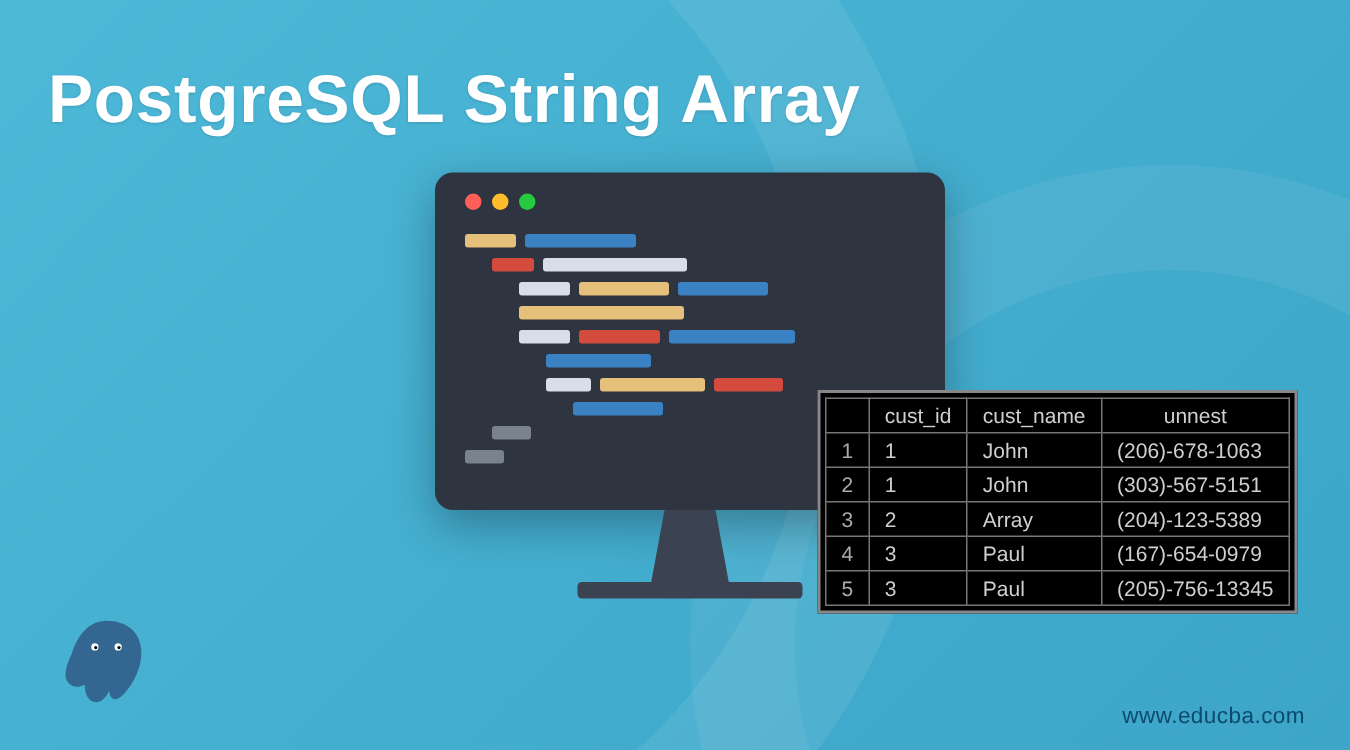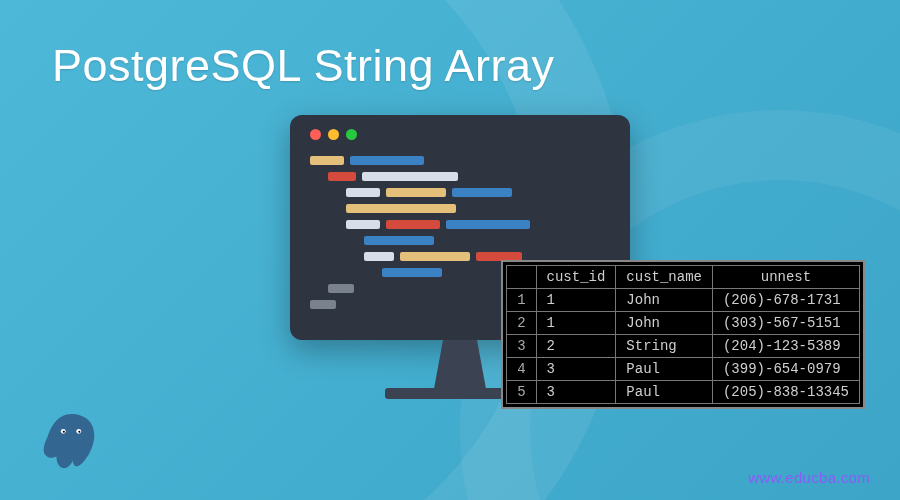--- a/index.html
+++ b/index.html
@@ -1,38 +1,38 @@
 <!DOCTYPE html>
 <html><head>
 <meta charset="utf-8">
 <style>
 *{margin:0;padding:0;box-sizing:border-box}
 body{width:900px;height:500px;overflow:hidden;font-family:Arial,Helvetica,sans-serif;position:relative;background:linear-gradient(135deg,#4db8d8 0%,#3ca5c8 100%)}
 .bg-pattern{position:absolute;inset:0;overflow:hidden}
 .bg-pattern::before{content:"";position:absolute;width:700px;height:700px;border:90px solid rgba(255,255,255,.08);border-radius:50%;left:-250px;top:-200px}
 .bg-pattern::after{content:"";position:absolute;width:500px;height:500px;border:70px solid rgba(255,255,255,.06);border-radius:50%;right:-200px;bottom:-250px}
-.title{position:absolute;top:40px;left:52px;color:#fff;font-size:45px;font-weight:400;letter-spacing:.5px;text-shadow:0 1px 2px rgba(0,0,0,.15)}
+.title{position:absolute;top:40px;left:32px;color:#fff;font-size:45px;font-weight:700;letter-spacing:.5px;text-shadow:0 1px 2px rgba(0,0,0,.15)}
 .monitor{position:absolute;left:290px;top:115px;width:340px}
 .screen{background:#2e3440;border-radius:12px;padding:14px 20px 22px;box-shadow:0 10px 30px rgba(0,0,0,.3);height:225px}
 .dots{display:flex;gap:7px;margin-bottom:16px}
 .dot{width:11px;height:11px;border-radius:50%}
 .dot.r{background:#ff5f56}.dot.y{background:#ffbd2e}.dot.g{background:#27c93f}
 .code-line{display:flex;gap:6px;margin-bottom:7px;align-items:center}
 .seg{height:9px;border-radius:2px}
 .ind1{margin-left:18px}.ind2{margin-left:36px}.ind3{margin-left:54px}.ind4{margin-left:72px}
 .c-y{background:#e5c07b}.c-b{background:#3b82c4}.c-r{background:#d44b3d}.c-w{background:#d8dee9}.c-g{background:#7a828e}
 .stand{width:68px;height:48px;background:#3b4252;margin:0 auto;clip-path:polygon(25% 0,75% 0,88% 100%,12% 100%)}
 .base{width:150px;height:11px;background:#3b4252;margin:0 auto;border-radius:3px}
-.table-box{position:absolute;right:35px;top:260px;background:#000;border:2px solid #888;padding:3px;font-family:Liberation Mono, monospace;font-size:14px;color:#cfcfcf}
+.table-box{position:absolute;right:35px;top:260px;background:#000;border:2px solid #888;padding:3px;font-family:Liberation Sans, sans-serif;font-size:14px;color:#cfcfcf}
 .table-box table{border-collapse:collapse}
 .table-box th,.table-box td{border:1px solid #777;padding:3px 10px;text-align:left;white-space:nowrap}
 .table-box th{font-weight:400;text-align:center}
 .table-box .rn{text-align:center;color:#aaa;width:26px}
 .pg-logo{position:absolute;left:40px;bottom:28px;width:62px;height:62px}
-.site{position:absolute;right:30px;bottom:14px;color:#8b5cf6;font-size:15px;letter-spacing:.3px}
+.site{position:absolute;right:30px;bottom:14px;color:#0c4a6e;font-size:15px;letter-spacing:.3px}
 </style>
 </head>
 <body>
 
 <div class="bg-pattern"></div>
 
 <h1 class="title">PostgreSQL String Array</h1>
 
 <div class="monitor">
   <div class="screen">
@@ -92,45 +92,45 @@
       <th>cust_id</th>
       <th>cust_name</th>
       <th>unnest</th>
     </tr>
       </thead>
     <tbody>
       <tr>
           <td class="rn">1</td>
           <td>1</td>
           <td>John</td>
-          <td>(206)-678-1731</td>
+          <td>(206)-678-1063</td>
         </tr>
       <tr>
           <td class="rn">2</td>
           <td>1</td>
           <td>John</td>
           <td>(303)-567-5151</td>
         </tr>
       <tr>
           <td class="rn">3</td>
           <td>2</td>
-          <td>String</td>
+          <td>Array</td>
           <td>(204)-123-5389</td>
         </tr>
       <tr>
           <td class="rn">4</td>
           <td>3</td>
           <td>Paul</td>
-          <td>(399)-654-0979</td>
+          <td>(167)-654-0979</td>
         </tr>
       <tr>
           <td class="rn">5</td>
           <td>3</td>
           <td>Paul</td>
-          <td>(205)-838-13345</td>
+          <td>(205)-756-13345</td>
         </tr>
     </tbody>
   </table>
 </div>
 
 <div class="pg-logo">
   <svg viewBox="0 0 64 64">
     <path fill="#336791" d="M32 4c14 0 24 8 24 22 0 10-5 20-10 26-3 4-6 6-8 6-3 0-4-3-4-6-2 4-5 8-9 8-5 0-8-5-8-12-4 2-8 2-11-1-4-4-2-12 2-20C12 14 20 4 32 4z"></path>
     <circle cx="24" cy="22" r="2.5" fill="#fff"></circle>
       <circle cx="40" cy="22" r="2.5" fill="#fff"></circle>

